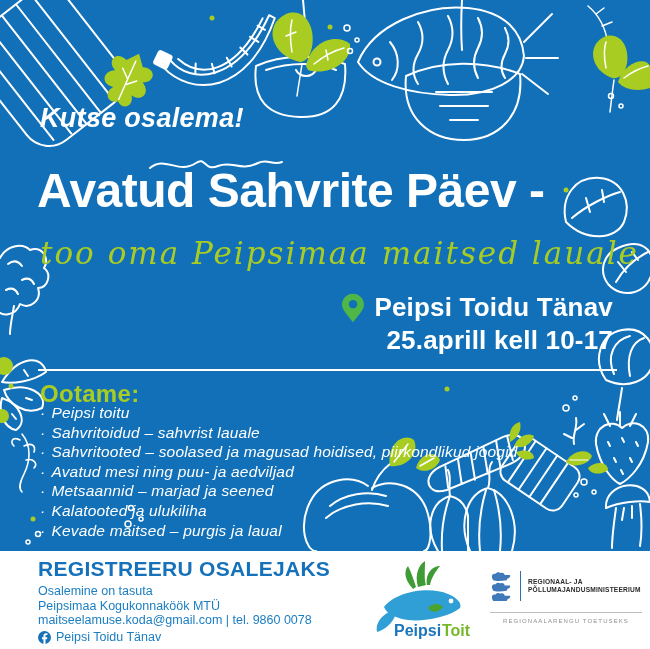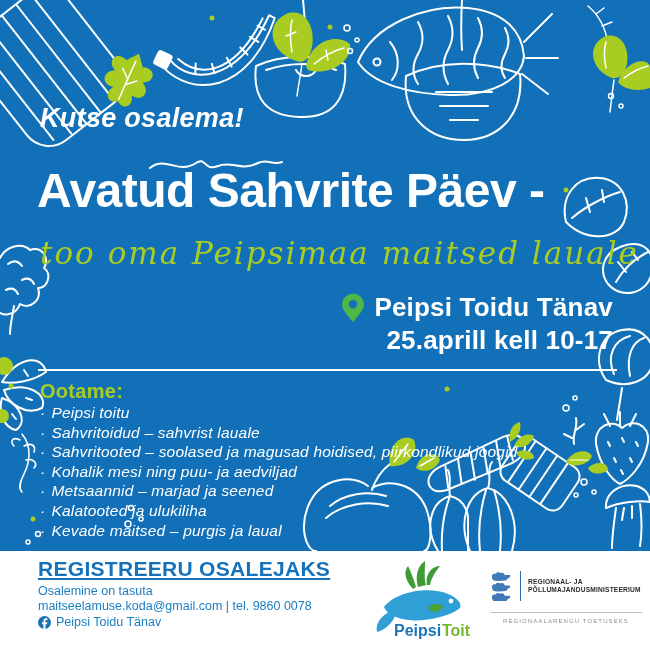--- a/index.html
+++ b/index.html
@@ -13,28 +13,28 @@
   .title  { position:absolute; left:37px; top:156px; color:#fff; font-size:48px; font-weight:700; letter-spacing:-.5px; white-space:nowrap;margin-top:7px; }
   .tagline{ position:absolute; left:40px; top:221px; color:#a9cc23; font-size:31px; font-style:italic; font-family:"DejaVu Serif", serif; letter-spacing:2px; white-space:nowrap;margin-top:14px; }
 
   .location { position:absolute; right:37px; top:291px; text-align:right; color:#fff; }
   .loc-row { display:flex; align-items:center; justify-content:flex-end; gap:10px; }
   .loc-name, .loc-date { font-size:26px; font-weight:700; letter-spacing:.2px; line-height:33px; }
   .pin { width:22px; height:30px; display:inline-block; }
 
   .rule { position:absolute; left:38px; right:33px; top:369px; height:2px; background:#fff; }
 
-  .expect-heading { position:absolute; left:40px; top:380px; color:#a9cc23; font-size:20px; font-weight:700; letter-spacing:.3px; }
+  .expect-heading { position:absolute; left:40px; top:380px; color:#a9cc23; font-size:24px; font-weight:700; letter-spacing:.3px; }
   .expect-list { position:absolute; left:40px; top:403px; list-style:none; color:#fff; font-size:15.5px; }
   .expect-list li { line-height:19.6px; letter-spacing:.2px; white-space:nowrap;font-style:italic; }
   .blt { margin-right:6px; }
 
   .footer { position:absolute; left:0; top:551px; width:650px; height:98px; background:#fff; }
   .reg-block { position:absolute; left:38px; top:6px; color:#1b7ec2; }
-  .reg-heading { color:#1572ba; font-size:21px; font-weight:700; letter-spacing:.3px;text-decoration:underline; }
+  .reg-heading { color:#1572ba; font-size:21px; font-weight:700; letter-spacing:.3px; }
   .reg-note { font-size:12.5px; margin-top:3px; line-height:14.5px; }
   .reg-line { font-size:12.5px; line-height:14.5px; }
   .fb-row { display:flex; align-items:center; gap:5px; margin-top:2px; font-size:12.5px; line-height:15px; }
   .fb-ic { width:13px; height:13px; flex:0 0 auto; }
 
   .pt-logo { position:absolute; left:372px; top:10px; width:112px; height:82px; }
 
   .ministry { position:absolute; left:490px; top:20px; width:152px; }
   .min-row { display:flex; align-items:center; gap:7px; }
   .min-lions { width:23px; height:29px; flex:0 0 auto; }
@@ -253,31 +253,32 @@
       <div class="loc-date">25.aprill kell 10-17</div>
     </div>
 
     <div class="rule"></div>
 
     <div class="expect-heading">Ootame:</div>
     <ul class="expect-list">
       <li><span class="blt">·</span><span>Peipsi toitu</span></li>
       <li><span class="blt">·</span><span>Sahvritoidud – sahvrist lauale</span></li>
       <li><span class="blt">·</span><span>Sahvritooted – soolased ja magusad hoidised, piirkondlikud joogid</span></li>
-      <li><span class="blt">·</span><span>Kohalik mesi ning puu- ja aedviljad</span></li>
+      <li><span class="blt">·</span><span>Avatud mesi ning puu- ja aedviljad</span></li>
       <li><span class="blt">·</span><span>Metsaannid – marjad ja seened</span></li>
       <li><span class="blt">·</span><span>Kalatooted ja ulukiliha</span></li>
       <li><span class="blt">·</span><span>Kevade maitsed – purgis ja laual</span></li>
     </ul>
   </div>
 
   <div class="footer">
     <div class="reg-block">
       <div class="reg-heading">REGISTREERU OSALEJAKS</div>
       <div class="reg-note">Osalemine on tasuta</div>
+      <div class="reg-line">Peipsimaa Kogukonnaköök MTÜ</div>
       <div class="reg-line">maitseelamuse.koda@gmail.com | tel. 9860 0078</div>
       <div class="fb-row">
         <svg class="fb-ic" viewBox="0 0 16 16">
           <circle cx="8" cy="8" r="8" fill="#1773b6"></circle>
           <path d="M9.2,16 L9.2,10.2 H11.1 L11.5,7.8 H9.2 V6.3 C9.2,5.5 9.6,5 10.5,5 H11.6 V2.9 C11.1,2.8 10.3,2.7 9.7,2.7 C7.9,2.7 6.7,3.8 6.7,5.9 V7.8 H4.9 V10.2 H6.7 V16 Z" fill="#fff"></path>
         </svg>
         <span>Peipsi Toidu Tänav</span>
       </div>
     </div>
 

